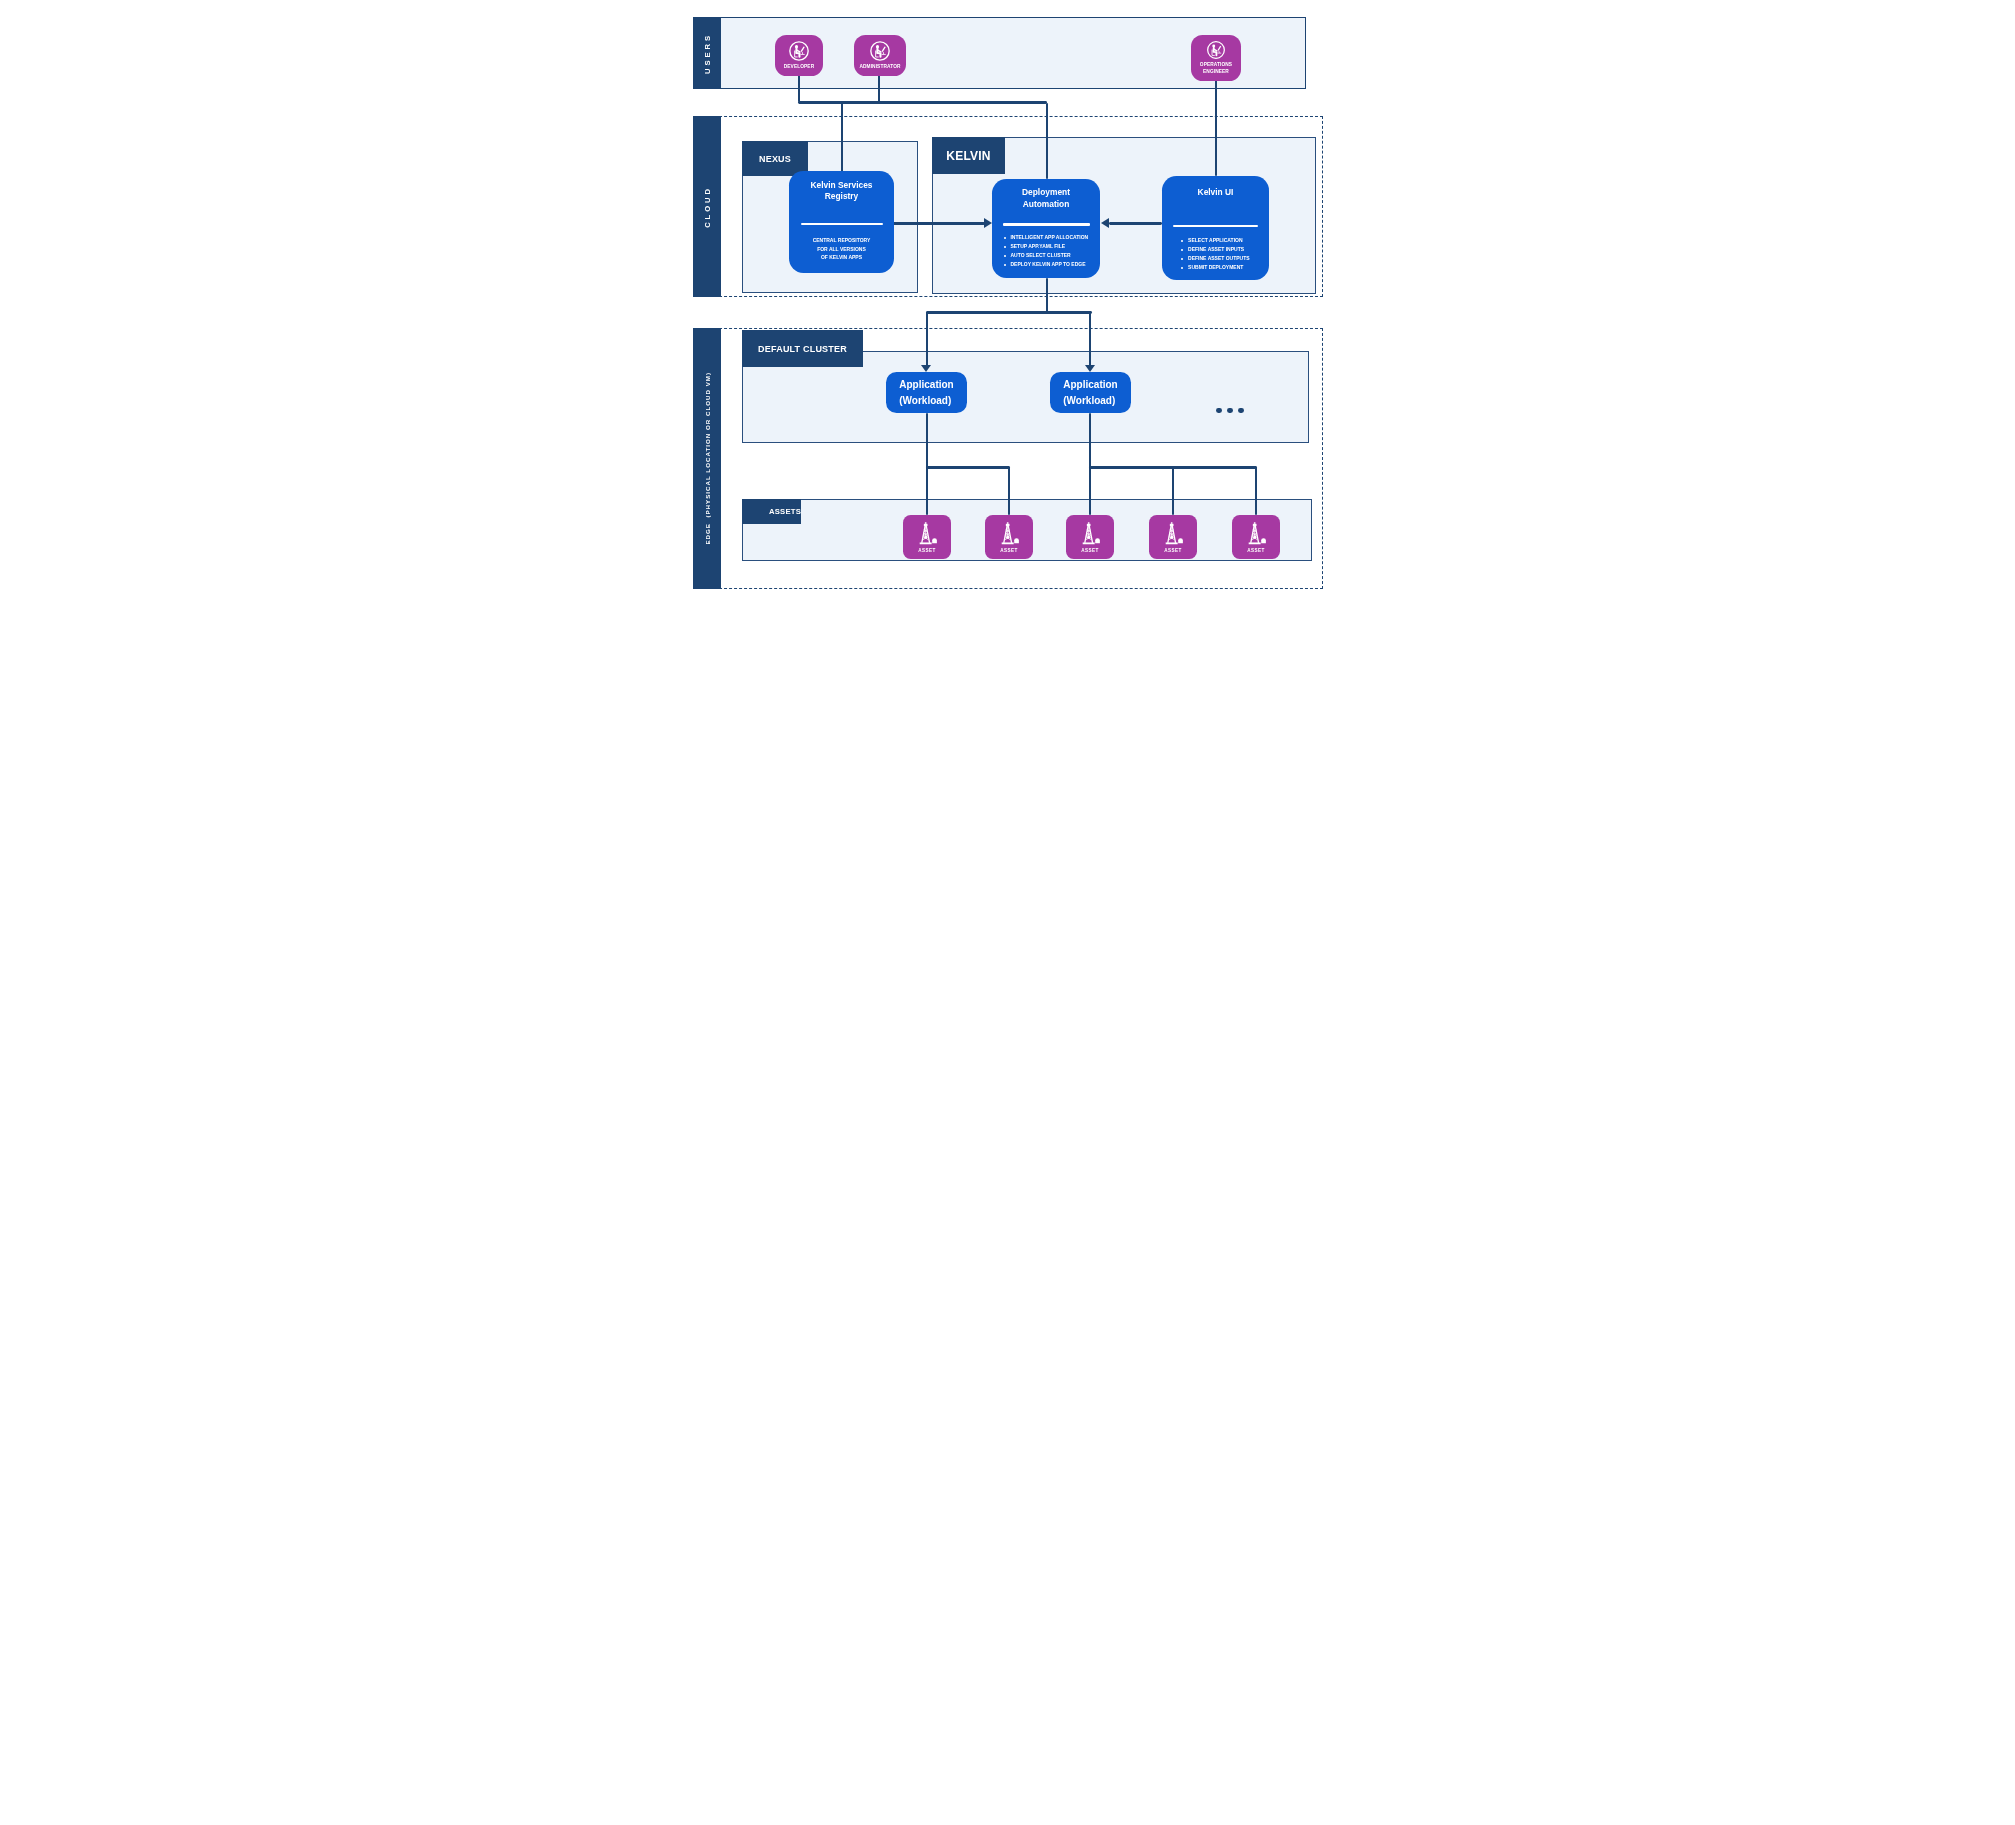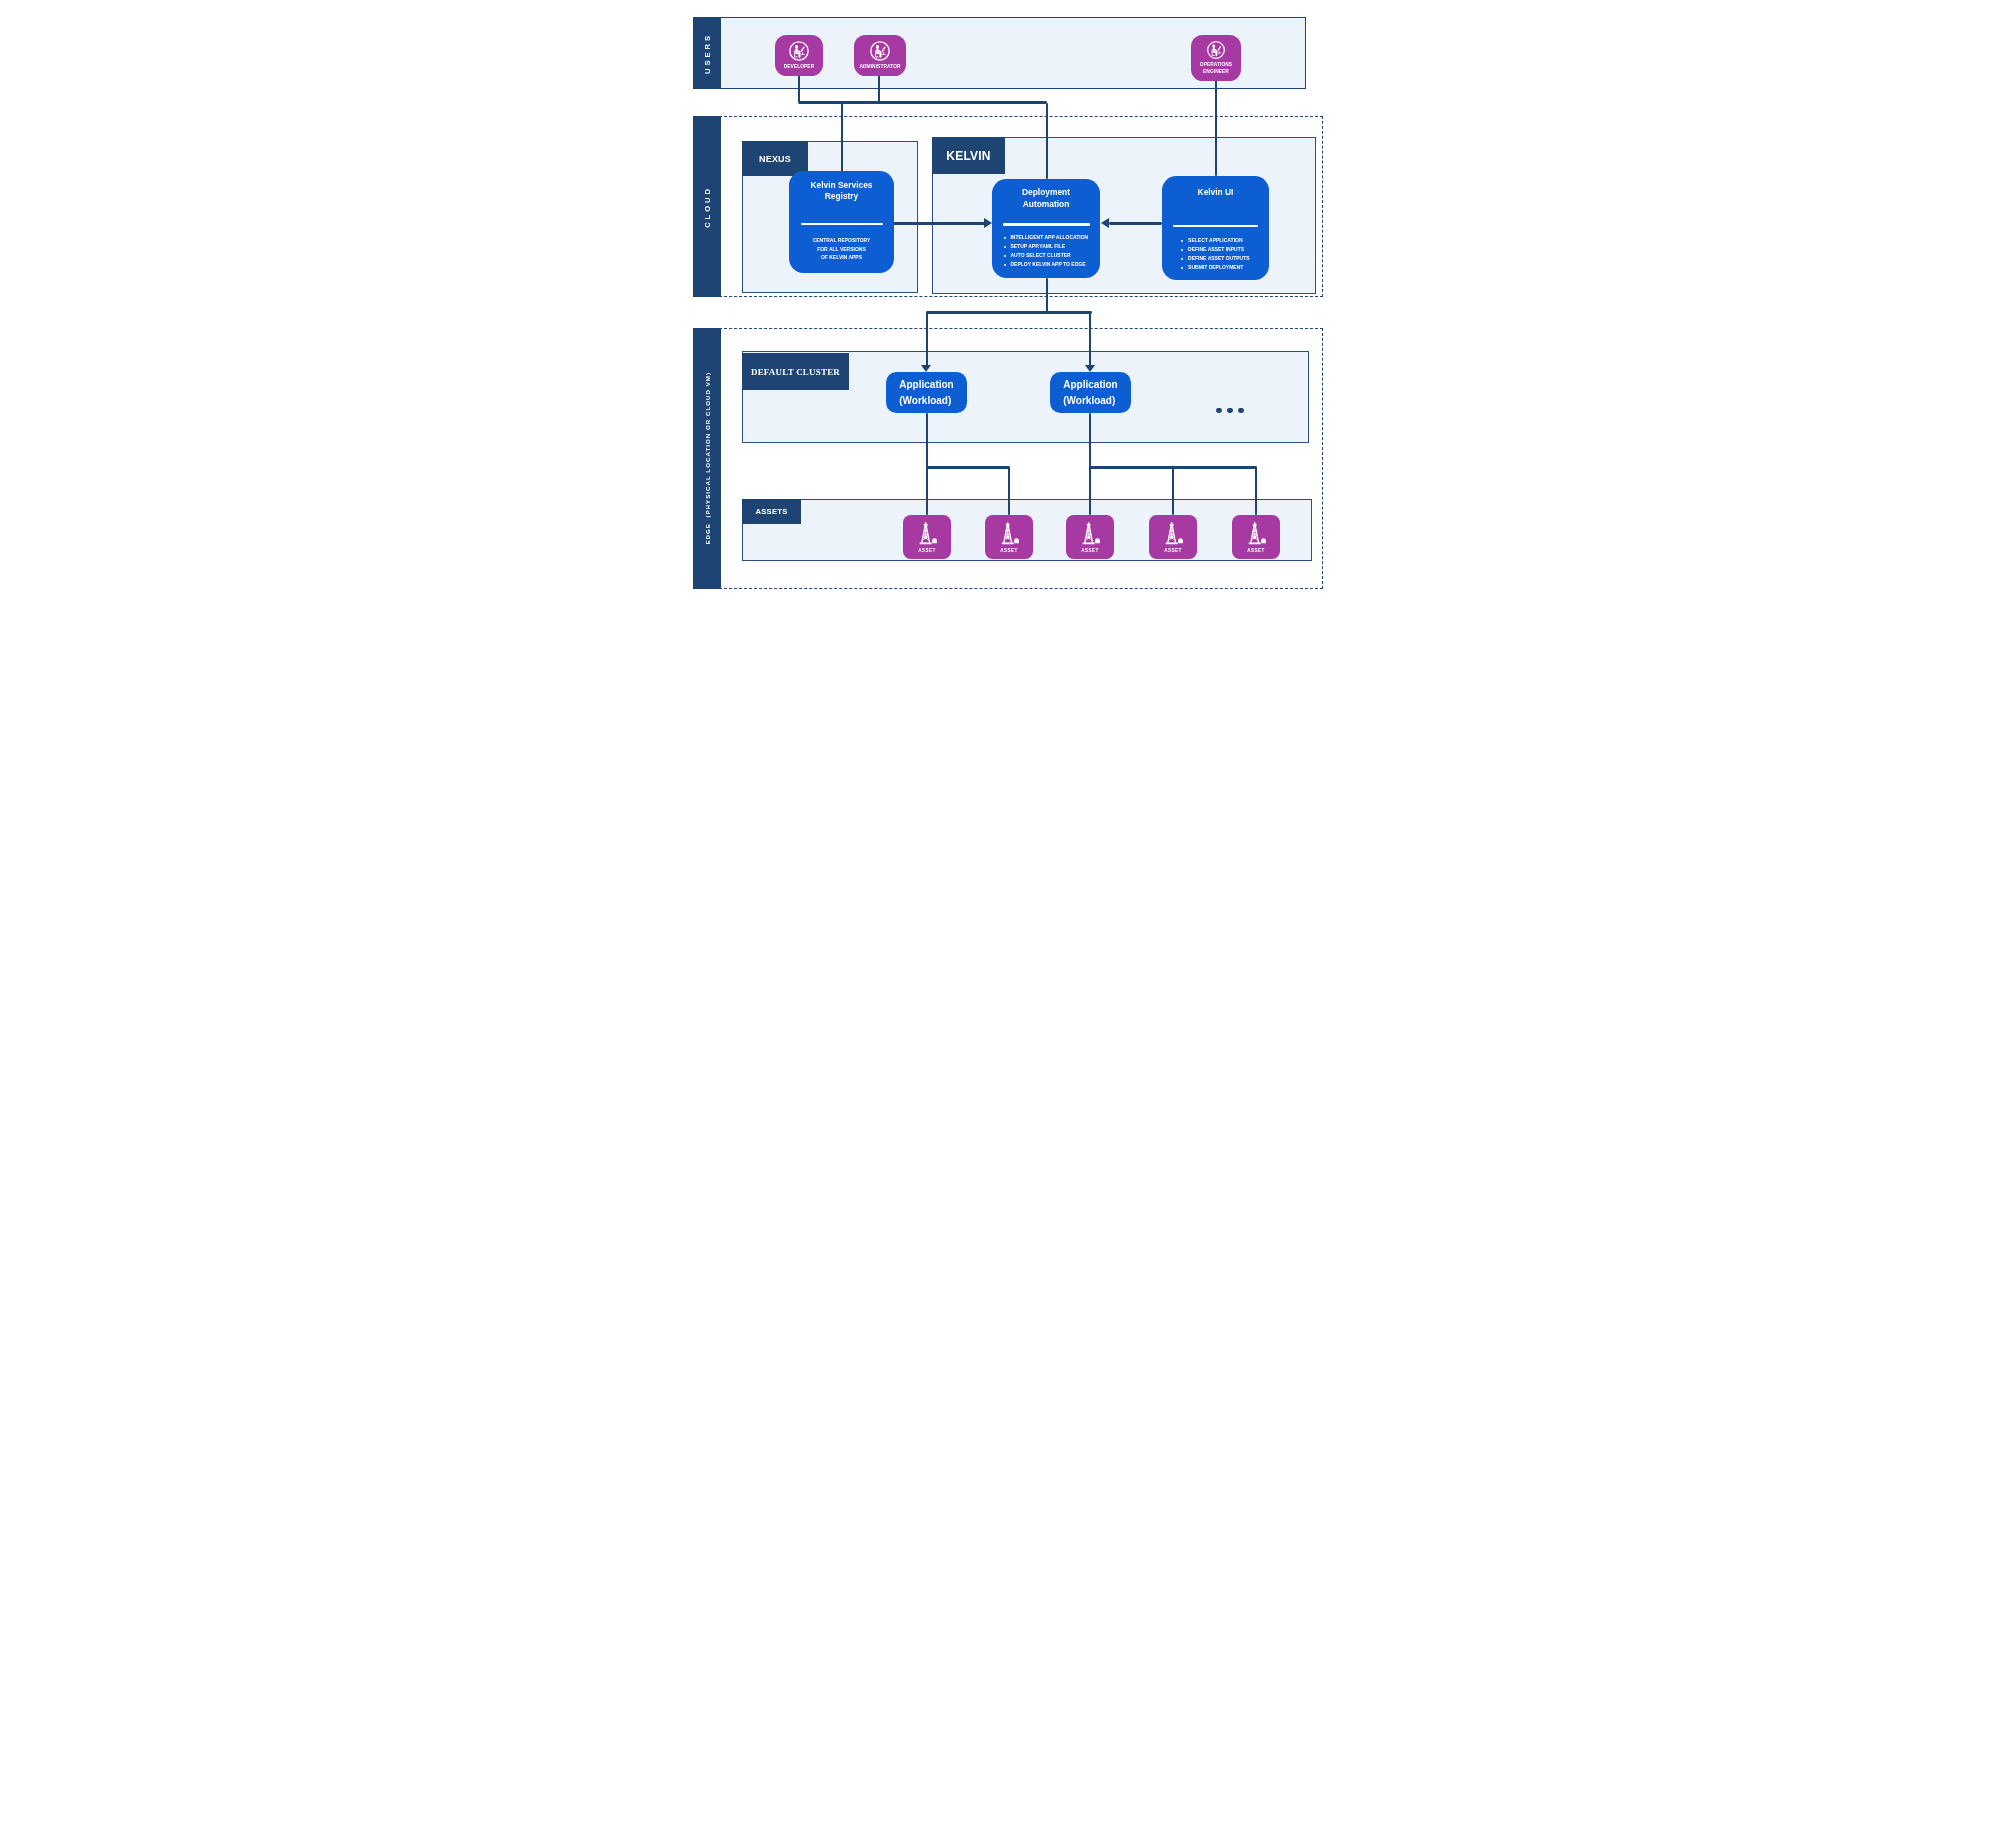--- a/index.html
+++ b/index.html
@@ -191,21 +191,21 @@
   <div class="arr down" style="left:249px;top:365px;"></div>
   <div class="arr down" style="left:413px;top:365px;"></div>
 
   <div class="band dashed" style="left:21.6px;top:328px;width:629px;height:261px;">
     <div class="band-bar">
       <div class="vlabel small">EDGE  (PHYSICAL LOCATION OR CLOUD VM)</div>
     </div>
   </div>
 
   <div class="panel" style="left:70px;top:351px;width:567px;height:92px;"></div>
-  <div class="tab" style="left:70px;top:353px;width:107px;height:37px;font-size:9px;font-family:Liberation Serif, serif;">
+  <div class="tab" style="left:70px;top:330px;width:121px;height:37px;font-size:9px;">
     <span>DEFAULT CLUSTER</span>
   </div>
 
   <div class="appbox" style="left:214px;top:372px;width:81px;height:41px;">
     <div class="title">Application
 (Workload)</div>
   </div>
   <div class="appbox" style="left:378px;top:372px;width:81px;height:41px;">
     <div class="title">Application
 (Workload)</div>
@@ -217,21 +217,21 @@
 
   <div class="line" style="left:254px;top:413px;width:1.9px;height:102px;"></div>
   <div class="line" style="left:417px;top:413px;width:1.9px;height:102px;"></div>
   <div class="line" style="left:254px;top:466px;width:84px;height:2.9px;"></div>
   <div class="line" style="left:417px;top:466px;width:168px;height:2.9px;"></div>
   <div class="line" style="left:336px;top:467px;width:1.9px;height:48px;"></div>
   <div class="line" style="left:500px;top:467px;width:1.9px;height:48px;"></div>
   <div class="line" style="left:583px;top:467px;width:1.9px;height:48px;"></div>
 
   <div class="panel" style="left:70px;top:499px;width:570px;height:62px;"></div>
-  <div class="tab" style="left:70px;top:499px;width:59px;height:25.4px;font-size:7.7px;">
+  <div class="tab" style="left:70px;top:499px;width:59px;height:25.4px;font-size:7.7px;justify-content:flex-end;">
     <span>ASSETS</span>
   </div>
 
   <div class="assetbox" style="left:231px;top:515px;width:48px;height:44px;">
     <span class="iconwrap">
         <svg width="25" height="25" viewBox="0 0 96 96">
           <use href="#derrick-icon"></use>
         </svg>
       </span>
     <span class="alabel">ASSET</span>

